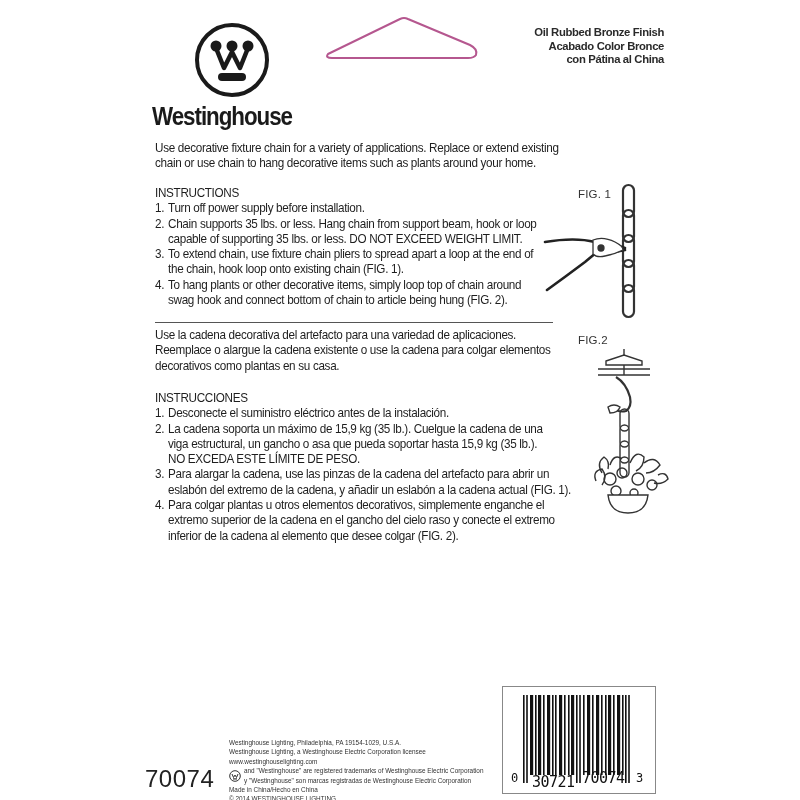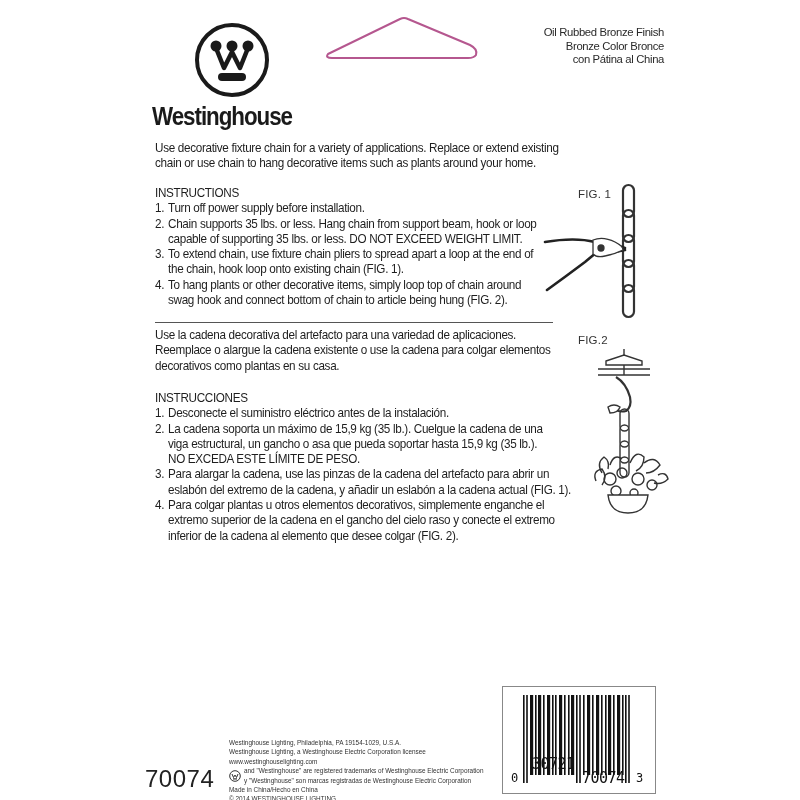--- a/index.html
+++ b/index.html
@@ -34,23 +34,23 @@
     <circle cx="38" cy="38" r="35" fill="#fff" stroke="#1a1a1a" stroke-width="4"></circle>
     <circle cx="22" cy="24" r="5.5" fill="#1a1a1a"></circle>
     <circle cx="38" cy="24" r="5.5" fill="#1a1a1a"></circle>
     <circle cx="54" cy="24" r="5.5" fill="#1a1a1a"></circle>
     <path d="M22 26 L30 46 L38 30 L46 46 L54 26" fill="none" stroke="#1a1a1a" stroke-width="4.5" stroke-linejoin="round"></path>
     <rect x="24" y="51" width="28" height="8" rx="4" fill="#1a1a1a"></rect>
   </svg>
 </div>
 <div class="abs" style="left:152px;top:101px;font-size:26px;font-weight:bold;letter-spacing:-1.2px;color:#1a1a1a;transform:scaleX(0.86);transform-origin:left top;">Westinghouse</div>
 
-<div class="abs finish cond" style="right:136px;top:26px;">
+<div class="abs finish cond" style="right:136px;top:26px;font-weight:bold;">
   <div>Oil Rubbed Bronze Finish</div>
-  <div>Bronze Color Bronce</div>
+  <div>Acabado Color Bronce</div>
   <div>con Pátina al China</div>
 </div>
 
 <div class="abs body-text cond" style="left:155px;top:141px;transform:scaleX(0.93);">
   <p>Use decorative fixture chain for a variety of applications. Replace or extend existing</p>
   <p>chain or use chain to hang decorative items such as plants around your home.</p>
 </div>
 
 <div class="abs body-text cond" style="left:155px;top:186px;transform:scaleX(0.93);">
   <div class="heading">INSTRUCTIONS</div>
@@ -213,16 +213,16 @@
       <rect x="102" y="8" width="1.6" height="80"></rect>
       <rect x="105" y="8" width="3.2" height="80"></rect>
       <rect x="110" y="8" width="1.6" height="80"></rect>
       <rect x="114" y="8" width="3.2" height="80"></rect>
       <rect x="119" y="8" width="1.6" height="80"></rect>
       <rect x="122" y="8" width="1.6" height="88"></rect>
       <rect x="125.2" y="8" width="1.6" height="88"></rect>
     </g>
   </svg>
   <span class="abs bc-digit" style="left:8px;top:84px;font-size:12px;">0</span>
-  <span class="abs bc-digit" style="left:29px;top:68px;letter-spacing:-0.5px;">30721</span>
+  <span class="abs bc-digit" style="left:29px;top:86px;letter-spacing:-0.5px;">30721</span>
   <span class="abs bc-digit" style="left:79px;top:82px;letter-spacing:-0.5px;">70074</span>
   <span class="abs bc-digit" style="left:133px;top:84px;font-size:12px;">3</span>
 </div>
 
 </body></html>

